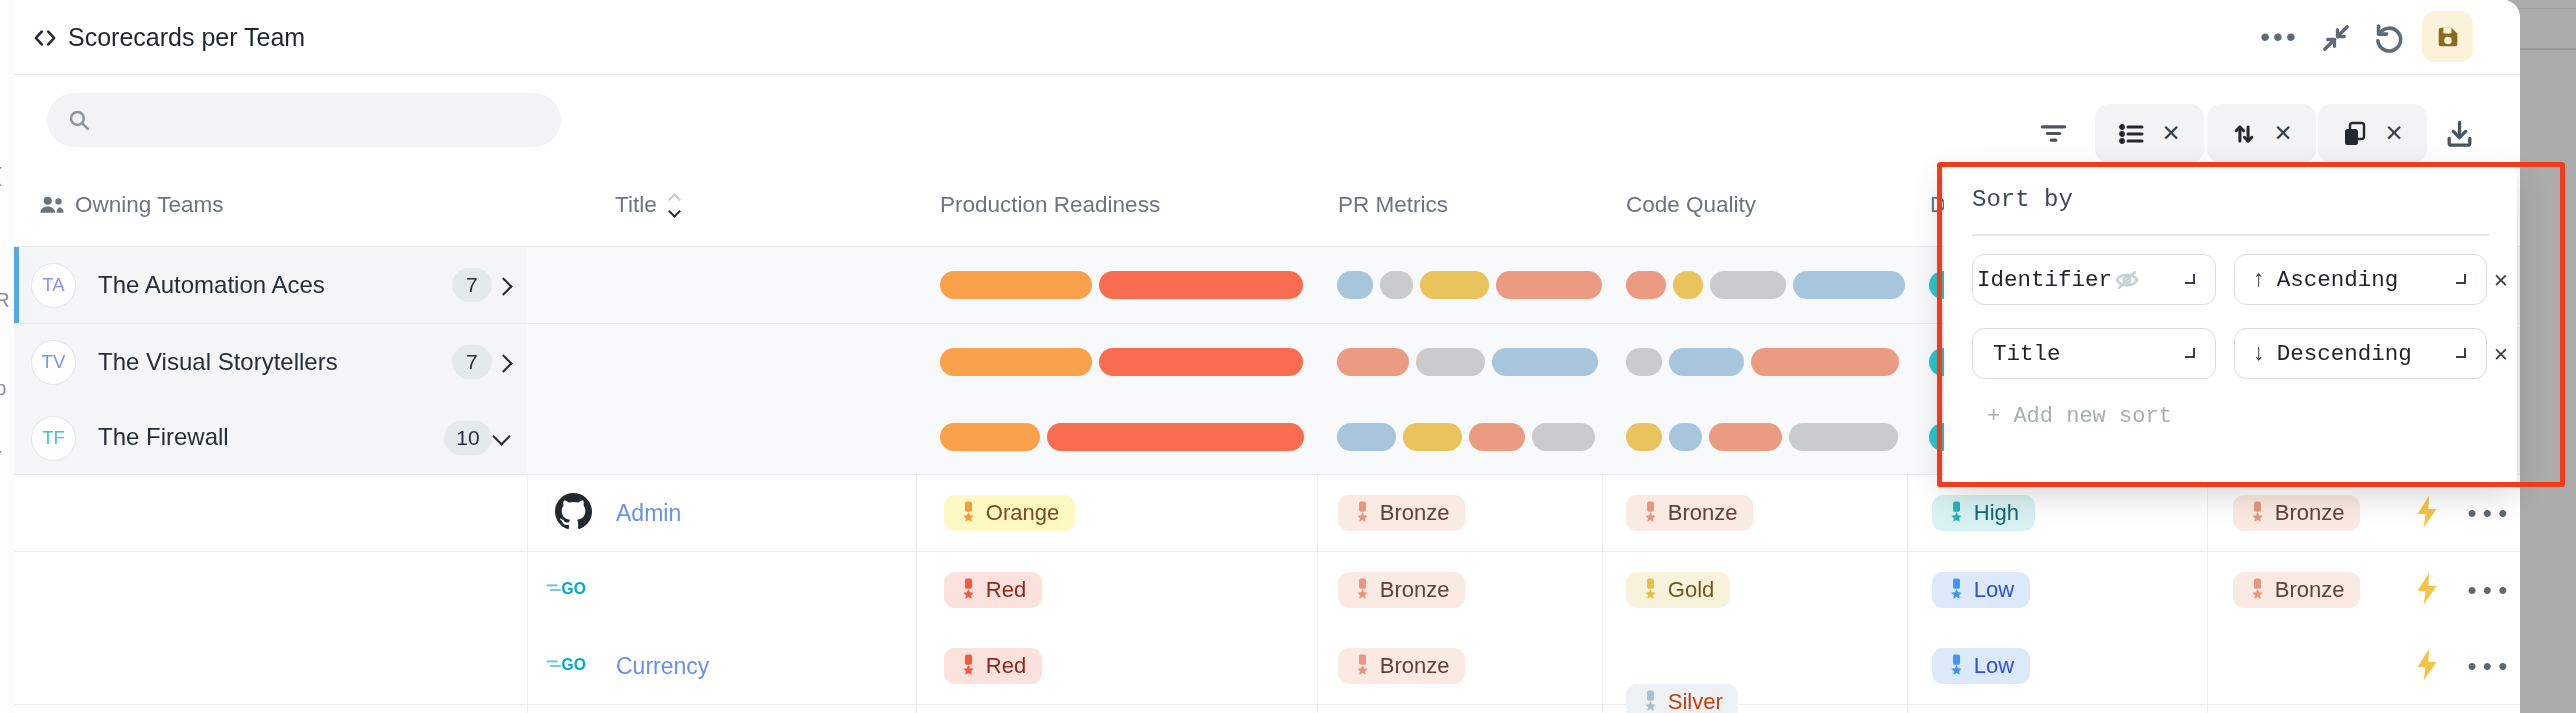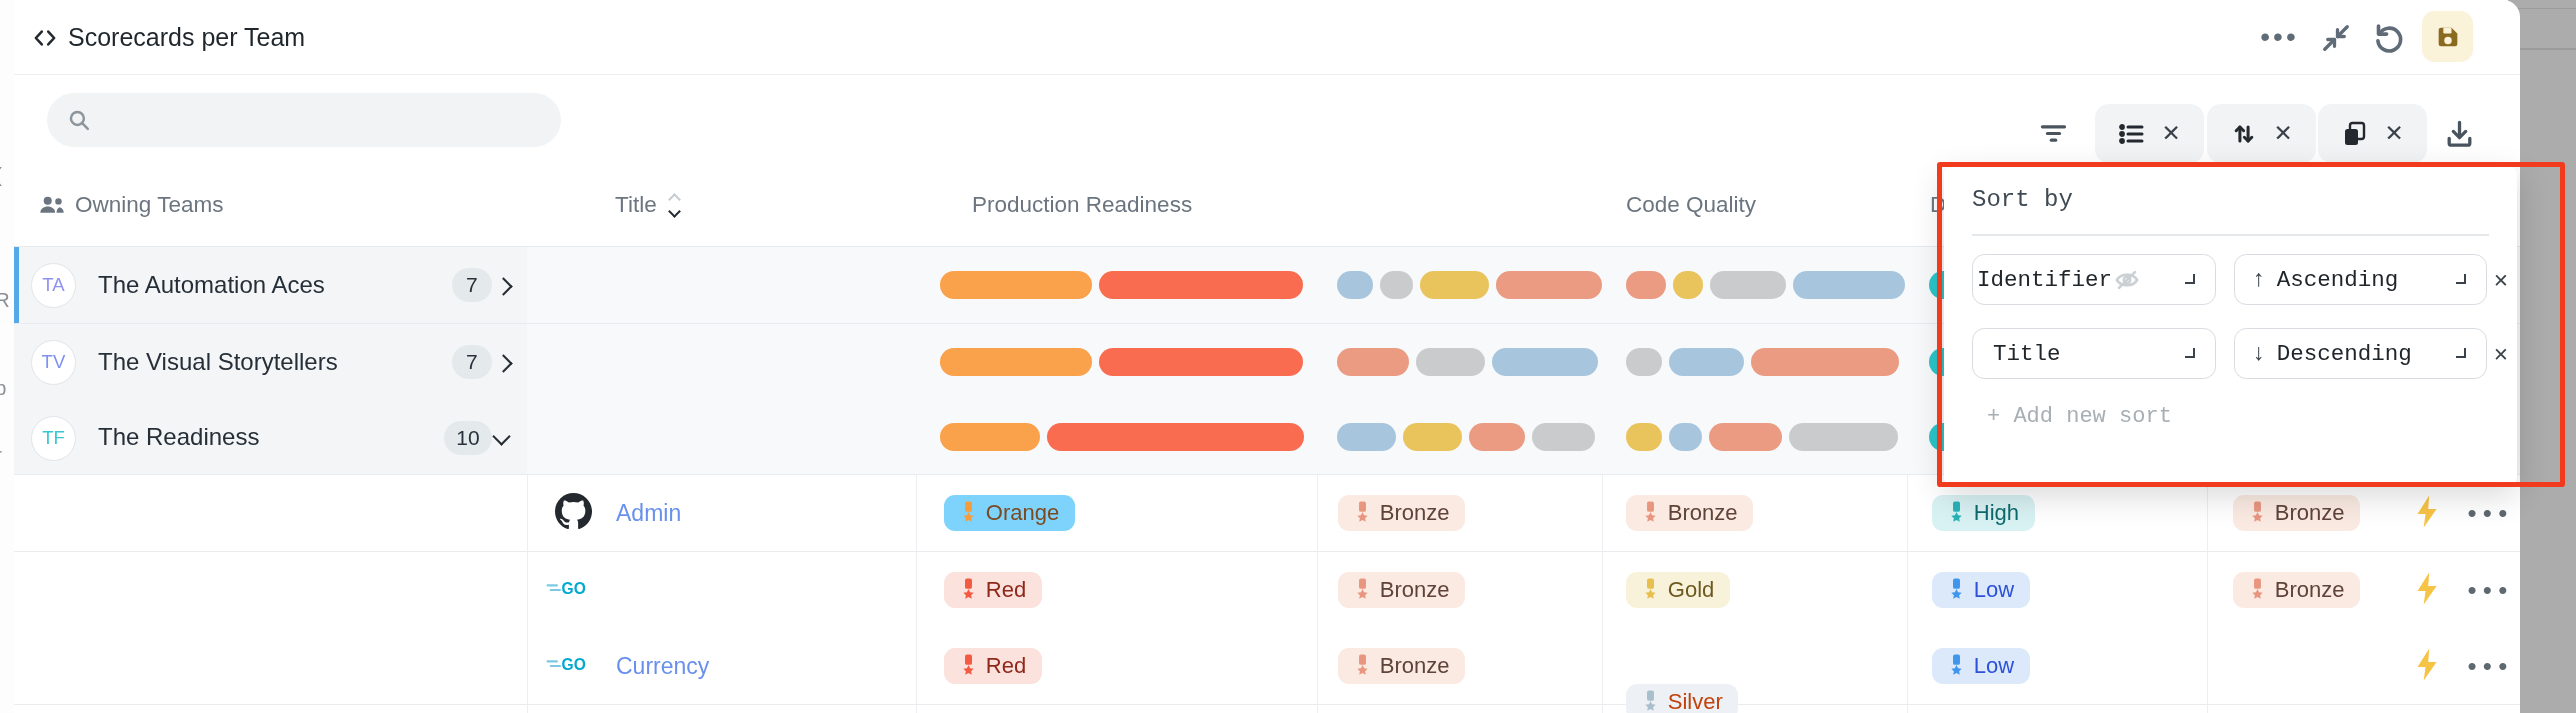--- a/index.html
+++ b/index.html
@@ -165,21 +165,22 @@
           <circle cx="8" cy="6" r="3"></circle>
           <path d="M2.5 15c0-3 2.5-4.7 5.5-4.7s5.5 1.7 5.5 4.7z"></path>
           <circle cx="16" cy="6.5" r="2.4"></circle>
           <path d="M14.6 15c0-2 .8-3.5 2.3-4.1 1.8.5 3 2 3 4.1z"></path>
         </svg>
     </span>
     <div class="collabel" style="left:61px">Owning Teams</div>
     <div class="collabel" style="left:601px">Title</div>
     <span class="abs mini-chev" style="left:656px;top:31px;transform:rotate(-135deg);color:#C5CBD0"></span>
     <span class="abs mini-chev" style="left:656px;top:43px;transform:rotate(45deg);color:#23292F"></span>
-    <div class="collabel" style="left:958px">Production Readiness</div>
+    <div class="collabel" style="left:926px">Production Readiness</div>
+    <div class="collabel" style="left:1324px">PR Metrics</div>
     <div class="collabel" style="left:1612px">Code Quality</div>
     <div class="collabel" style="left:1916px">D</div>
   </div>
 
   <div class="row team-row" style="top:247px">
     <div class="owncell"></div>
     <div class="sel-accent"></div>
     <div class="avatar">
         <span style="color: rgb(143, 146, 242);">TA</span>
       </div>
@@ -204,37 +205,37 @@
     <div class="bars" style="left:1323px"><span class="seg" style="width:72px;background:#EA9B81"></span><span class="seg" style="width:69px;background:#C9CBCC"></span><span class="seg" style="width:106px;background:#A7C6DE"></span></div>
     <div class="bars" style="left:1612px"><span class="seg" style="width:36px;background:#C9CBCC"></span><span class="seg" style="width:75px;background:#A7C6DE"></span><span class="seg" style="width:148px;background:#EA9B81"></span></div>
     <div class="bars" style="left:1915px"><span class="seg" style="width:50px;background:#2BC5C9"></span></div>
   </div>
 
   <div class="row team-row" style="top:400px;height:75px">
     <div class="owncell"></div>
     <div class="avatar">
         <span style="color: rgb(56, 200, 210);">TF</span>
       </div>
-    <div class="team-name">The Readiness</div>
+    <div class="team-name">The Firewall</div>
     <div class="count-pill">10</div>
     <span class="chev d abs" style="left:481px;top:29.5px"></span>
     <div class="bars" style="left:926px"><span class="seg" style="width:100px;background:#F9A14B"></span><span class="seg" style="width:257px;background:#FA6C50"></span></div>
     <div class="bars" style="left:1323px"><span class="seg" style="width:59px;background:#A7C6DE"></span><span class="seg" style="width:59px;background:#E9C35B"></span><span class="seg" style="width:56px;background:#EA9B81"></span><span class="seg" style="width:63px;background:#C9CBCC"></span></div>
     <div class="bars" style="left:1612px"><span class="seg" style="width:36px;background:#E9C35B"></span><span class="seg" style="width:33px;background:#A7C6DE"></span><span class="seg" style="width:73px;background:#EA9B81"></span><span class="seg" style="width:109px;background:#C9CBCC"></span></div>
     <div class="bars" style="left:1915px"><span class="seg" style="width:50px;background:#2BC5C9"></span></div>
   </div>
 
   <div class="row svc-row" style="top:475px">
     <span class="svc-icon" style="left:541px">
       <svg width="37" height="37" viewBox="0 0 16 16" fill="#24292F">
           <path d="M8 0C3.58 0 0 3.58 0 8c0 3.54 2.29 6.53 5.47 7.59.4.07.55-.17.55-.38 0-.19-.01-.82-.01-1.49-2.01.37-2.53-.49-2.69-.94-.09-.23-.48-.94-.82-1.13-.28-.15-.68-.52-.01-.53.63-.01 1.08.58 1.23.82.72 1.21 1.87.87 2.33.66.07-.52.28-.87.51-1.07-1.78-.2-3.64-.89-3.64-3.95 0-.87.31-1.59.82-2.15-.08-.2-.36-1.02.08-2.12 0 0 .67-.21 2.2.82.64-.18 1.32-.27 2-.27s1.36.09 2 .27c1.53-1.04 2.2-.82 2.2-.82.44 1.1.16 1.92.08 2.12.51.56.82 1.27.82 2.15 0 3.07-1.87 3.75-3.65 3.95.29.25.54.73.54 1.48 0 1.07-.01 1.93-.01 2.2 0 .21.15.46.55.38A8.01 8.01 0 0 0 16 8c0-4.42-3.58-8-8-8z"></path>
         </svg>
     </span>
     <a class="svc-link" style="left:602px">Admin</a>
-    <div class="badge" style="left: 930px; background: #7dd3fc; color: rgb(124, 74, 33);">
+    <div class="badge" style="left: 930px; background: #fef9c3; color: rgb(124, 74, 33);">
         <svg class="medal" width="17" height="24" viewBox="0 0 22 31">
           <rect x="6.5" y="0.5" width="9" height="13.5" rx="2.5" fill="#F59D3D"></rect>
           <path d="M11 14.2l2.1 4.2 4.6.7-3.3 3.2.8 4.6-4.2-2.2-4.2 2.2.8-4.6-3.3-3.2 4.6-.7z" fill="#F59D3D"></path>
         </svg>
         <span>Orange</span>
       </div>
     <div class="badge" style="left: 1324px; background: rgb(250, 234, 226); color: rgb(95, 67, 57);">
         <svg class="medal" width="17" height="24" viewBox="0 0 22 31">
           <rect x="6.5" y="0.5" width="9" height="13.5" rx="2.5" fill="#E99680"></rect>
           <path d="M11 14.2l2.1 4.2 4.6.7-3.3 3.2.8 4.6-4.2-2.2-4.2 2.2.8-4.6-3.3-3.2 4.6-.7z" fill="#E99680"></path>

